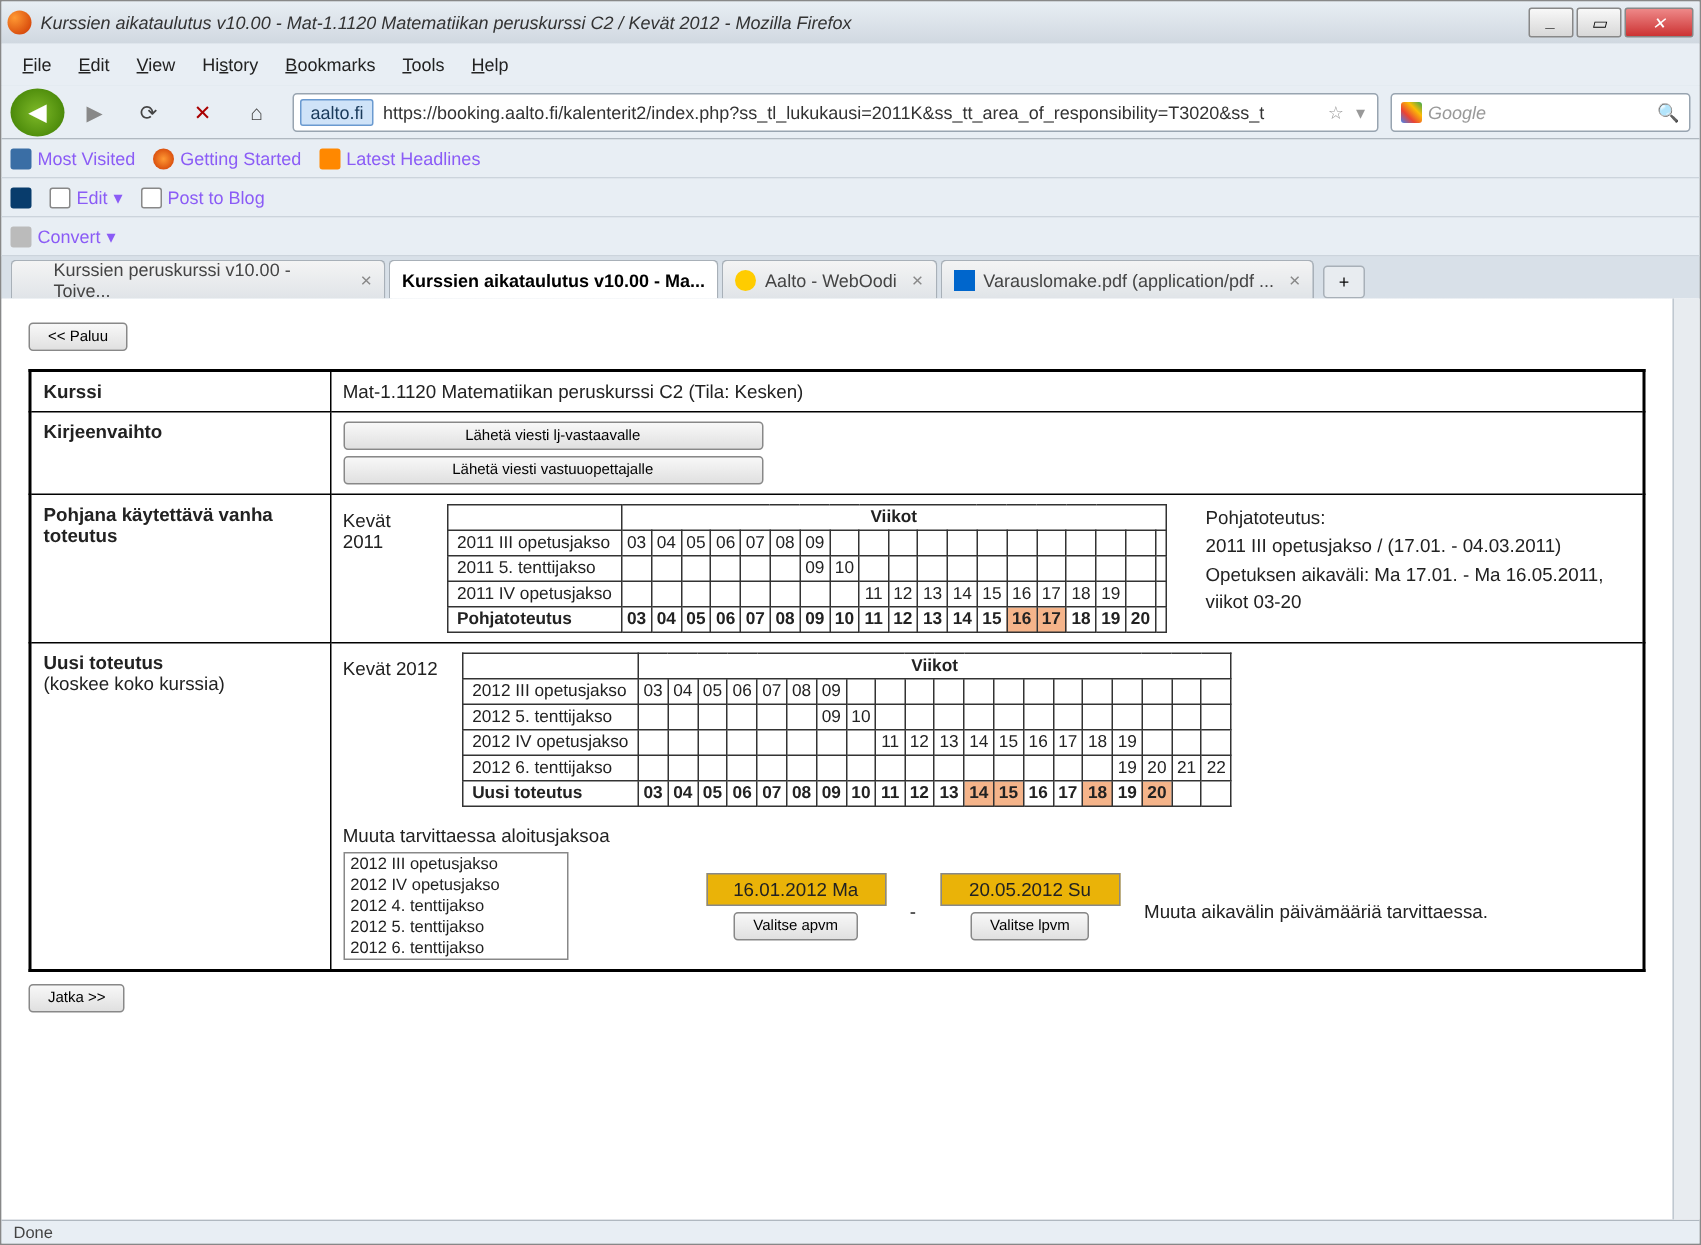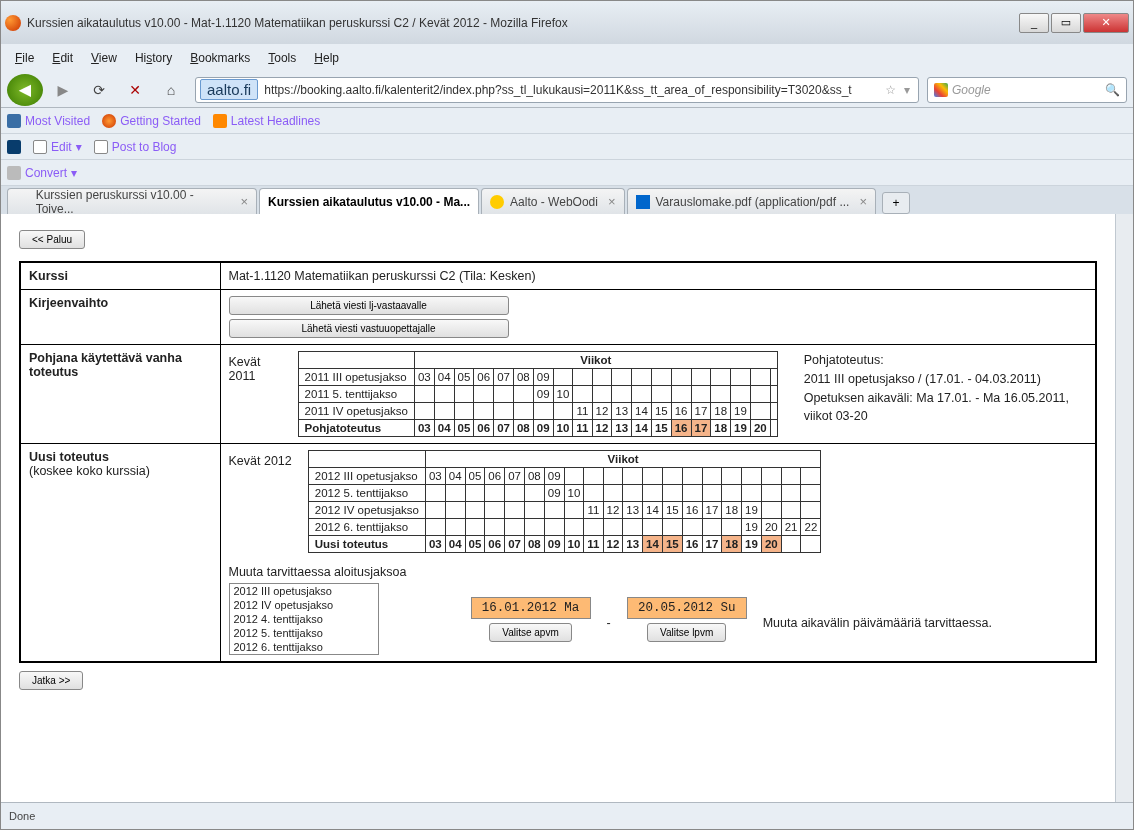--- a/index.html
+++ b/index.html
@@ -1,38 +1,38 @@
 <!DOCTYPE html>
 <html><head>
 <meta charset="utf-8">
 <style>
 * { box-sizing: border-box; margin: 0; padding: 0; }
 body { font-family: "Segoe UI", Tahoma, sans-serif; font-size: 12px; background: #d4d8dc; overflow: hidden; }
 
 
 .window { width: 1134px; height: 830px; background: linear-gradient(#dce4ec, #c8d0d8); display: flex; flex-direction: column; border: 1px solid #888; }
-.titlebar { height: 43px; display: flex; align-items: center; background: linear-gradient(#e8eef4, #d0d8e0); padding: 0 4px; }
+.titlebar { height: 28px; display: flex; align-items: center; background: linear-gradient(#e8eef4, #d0d8e0); padding: 0 4px; font-style: italic; }
 .titlebar .ff-icon { width: 16px; height: 16px; background: radial-gradient(circle at 30% 30%, #ff9933, #cc3300); border-radius: 50%; margin-right: 6px; }
 .titlebar .title { flex: 1; color: #333; }
 .winbtns { display: flex; gap: 2px; }
 .winbtn { width: 30px; height: 20px; background: linear-gradient(#f8f8f8,#d8d8d8); border: 1px solid #888; border-radius: 2px; display: flex; align-items: center; justify-content: center; font-size: 11px; }
 .winbtn.close { background: linear-gradient(#e88,#c33); color: #fff; width: 46px; }
 
 
 .menubar { height: 22px; display: flex; align-items: center; padding: 14px 6px; gap: 2px; background: #e8eef4; }
 .menubar span { padding: 2px 8px; color: #222; }
 .menubar span u { text-decoration: underline; }
 
 
 .navbar { height: 36px; display: flex; align-items: center; padding: 0 6px; gap: 4px; background: #e8eef4; border-bottom: 1px solid #b0b8c0; }
 .navbtn { width: 32px; height: 30px; border-radius: 4px; display: flex; align-items: center; justify-content: center; font-size: 14px; color: #444; }
 .navbtn.back { width: 36px; height: 32px; background: radial-gradient(circle, #7eb928, #3a7a00); border-radius: 50%; color: #fff; font-size: 16px; }
 .navbtn.fwd { color: #888; }
 .urlbar { flex: 1; height: 26px; display: flex; align-items: center; background: #fff; border: 1px solid #98a4b0; border-radius: 3px; margin: 0 4px; padding: 0 4px; }
-.urlbar .sitebadge { background: #cfe3f8; border: 1px solid #6a9ad0; border-radius: 2px; padding: 1px 6px; margin-right: 6px; color: #1a3a5a; font-size: 15px; }
+.urlbar .sitebadge { background: #cfe3f8; border: 1px solid #6a9ad0; border-radius: 2px; padding: 1px 6px; margin-right: 6px; color: #1a3a5a; font-size: 12px; }
 .urlbar .url { flex: 1; color: #333; overflow: hidden; white-space: nowrap; }
 .urlbar .star { color: #999; padding: 0 4px; }
 .searchbar { width: 200px; height: 26px; display: flex; align-items: center; background: #fff; border: 1px solid #98a4b0; border-radius: 3px; padding: 0 6px; gap: 4px; }
 .g-icon { width: 14px; height: 14px; background: linear-gradient(45deg,#4285f4,#ea4335,#fbbc05,#34a853); border-radius: 2px; }
 .magnify { color: #888; }
 
 
 .bmbar { height: 26px; display: flex; align-items: center; padding: 0 6px; gap: 12px; background: #e8eef4; border-bottom: 1px solid #ccd4dc; }
 .bmitem { display: flex; align-items: center; gap: 4px; color: #8b5cf6; }
 .bmicon { width: 14px; height: 14px; border-radius: 2px; }
@@ -73,23 +73,23 @@
 .wk .rowlbl { text-align: left; padding: 2px 6px; }
 .wk .hilite { background: #f5b48a; }
 .wk-title { font-weight: bold; text-align: center; }
 .wk-bold td { font-weight: bold; }
 
 .side-info { line-height: 1.5; padding-left: 10px; }
 
 .sel { width: 150px; height: 72px; border: 1px solid #888; font-size: 11px; overflow-y: scroll; }
 .sel div { padding: 1px 4px; }
 
-.dateinput { border: 1px solid #888; padding: 3px 6px; width: 120px; text-align: center; background: #fdba74; font-family: Liberation Mono, monospace; }
-
-.statusbar { height: 27px; background: #e8eef4; border-top: 1px solid #b0b8c0; padding: 2px 8px; color: #444; font-size: 11px; display: flex; align-items: center; }
+.dateinput { border: 1px solid #888; padding: 3px 6px; width: 120px; text-align: center; background: #eab308; }
+
+.statusbar { height: 16px; background: #e8eef4; border-top: 1px solid #b0b8c0; padding: 2px 8px; color: #444; font-size: 11px; display: flex; align-items: center; }
 
 .flex-row { display: flex; align-items: flex-start; gap: 16px; }
 </style>
 </head>
 <body>
 
 <div class="window">
 
   <div class="titlebar">
     <div class="ff-icon"></div>

